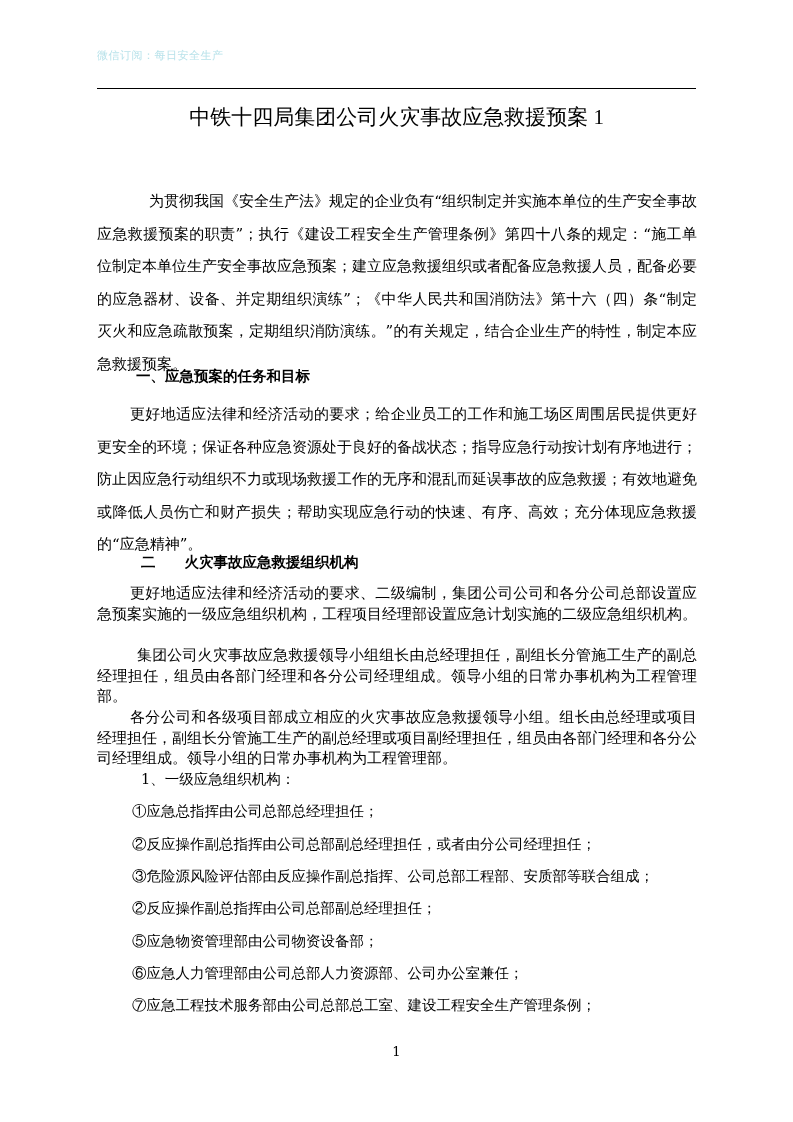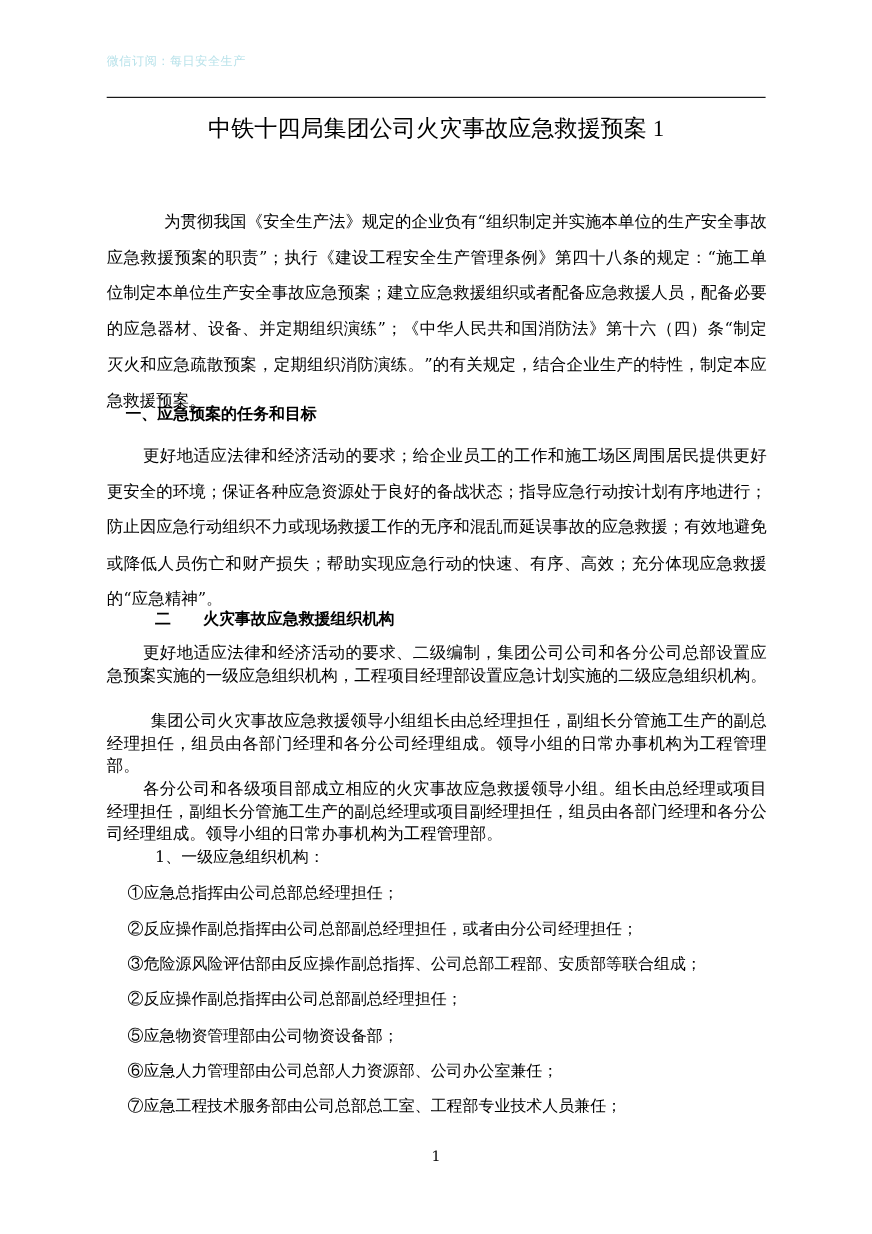--- a/index.html
+++ b/index.html
@@ -8,43 +8,43 @@
   .header-text { position: absolute; left: 97px; top: 48px; font-size: 11px;
                  color: #b8e2ea; letter-spacing: 0.5px; }
   .header-rule { position: absolute; left: 97px; top: 88px; width: 599px; height: 1px; background: #000; }
   .title { position: absolute; left: 0; width: 793px; top: 103px; text-align: center;
            font-family: Liberation Serif, serif; font-size: 21px; }
   .p { position: absolute; left: 97px; width: 600px; font-size: 15px; text-align: justify; text-align-last: left; }
   .loose { line-height: 32.5px; }
   .tight { line-height: 20.5px; }
   .heading { position: absolute; font-family: "DejaVu Sans", "Liberation Sans", sans-serif;
              font-weight: bold; font-size: 14.5px; }
-  .li { position: absolute; left: 116px; font-size: 14.5px; white-space: nowrap; }
+  .li { position: absolute; left: 132px; font-size: 14.5px; white-space: nowrap; }
   .page-num { position: absolute; left: 0; width: 793px; top: 1044px; text-align: center; font-size: 13px; }
 </style>
 </head>
 <body>
 
 <div class="header-text">微信订阅：每日安全生产</div>
 <div class="header-rule"></div>
 
 <div class="title">中铁十四局集团公司火灾事故应急救援预案 1</div>
 
 <div class="p loose" style="top:175px; text-indent:52px;margin-top:10px;">为贯彻我国《安全生产法》规定的企业负有“组织制定并实施本单位的生产安全事故应急救援预案的职责”；执行《建设工程安全生产管理条例》第四十八条的规定：“施工单位制定本单位生产安全事故应急预案；建立应急救援组织或者配备应急救援人员，配备必要的应急器材、设备、并定期组织演练”；《中华人民共和国消防法》第十六（四）条“制定灭火和应急疏散预案，定期组织消防演练。”的有关规定，结合企业生产的特性，制定本应急救援预案。</div>
 
-<div class="heading" style="left:114px; top:367px;">一、应急预案的任务和目标</div>
+<div class="heading" style="left:136px; top:367px;">一、应急预案的任务和目标</div>
 <div class="p loose" style="top:398px; text-indent:33px;">更好地适应法律和经济活动的要求；给企业员工的工作和施工场区周围居民提供更好更安全的环境；保证各种应急资源处于良好的备战状态；指导应急行动按计划有序地进行；防止因应急行动组织不力或现场救援工作的无序和混乱而延误事故的应急救援；有效地避免或降低人员伤亡和财产损失；帮助实现应急行动的快速、有序、高效；充分体现应急救援的“应急精神”。</div>
 
 <div class="heading" style="left:141px; top:553px; white-space:pre;">二　　火灾事故应急救援组织机构</div>
 <div class="p tight" style="top:583px; text-indent:33px;">更好地适应法律和经济活动的要求、二级编制，集团公司公司和各分公司总部设置应急预案实施的一级应急组织机构，工程项目经理部设置应急计划实施的二级应急组织机构。</div>
 <div class="p tight" style="top:645px; text-indent:40px;">集团公司火灾事故应急救援领导小组组长由总经理担任，副组长分管施工生产的副总经理担任，组员由各部门经理和各分公司经理组成。领导小组的日常办事机构为工程管理部。</div>
 <div class="p tight" style="top:707px; text-indent:33px;">各分公司和各级项目部成立相应的火灾事故应急救援领导小组。组长由总经理或项目经理担任，副组长分管施工生产的副总经理或项目副经理担任，组员由各部门经理和各分公司经理组成。领导小组的日常办事机构为工程管理部。</div>
 
 <div class="li" style="left:141px; top:770px;">1、一级应急组织机构：</div>
 <div class="li" style="top:802px;">①应急总指挥由公司总部总经理担任；</div>
 <div class="li" style="top:835px;text-align:right;">②反应操作副总指挥由公司总部副总经理担任，或者由分公司经理担任；</div>
 <div class="li" style="top:867px;">③危险源风险评估部由反应操作副总指挥、公司总部工程部、安质部等联合组成；</div>
 <div class="li" style="top:899px;">②反应操作副总指挥由公司总部副总经理担任；</div>
 <div class="li" style="top:932px;">⑤应急物资管理部由公司物资设备部；</div>
 <div class="li" style="top:964px;">⑥应急人力管理部由公司总部人力资源部、公司办公室兼任；</div>
-<div class="li" style="top:996px;">⑦应急工程技术服务部由公司总部总工室、工程部专业技术人员兼任；</div>
+<div class="li" style="top:996px;">⑦应急工程技术服务部由公司总部总工室、建设工程安全生产管理条例；</div>
 
 <div class="page-num">1</div>
 
 </body></html>

